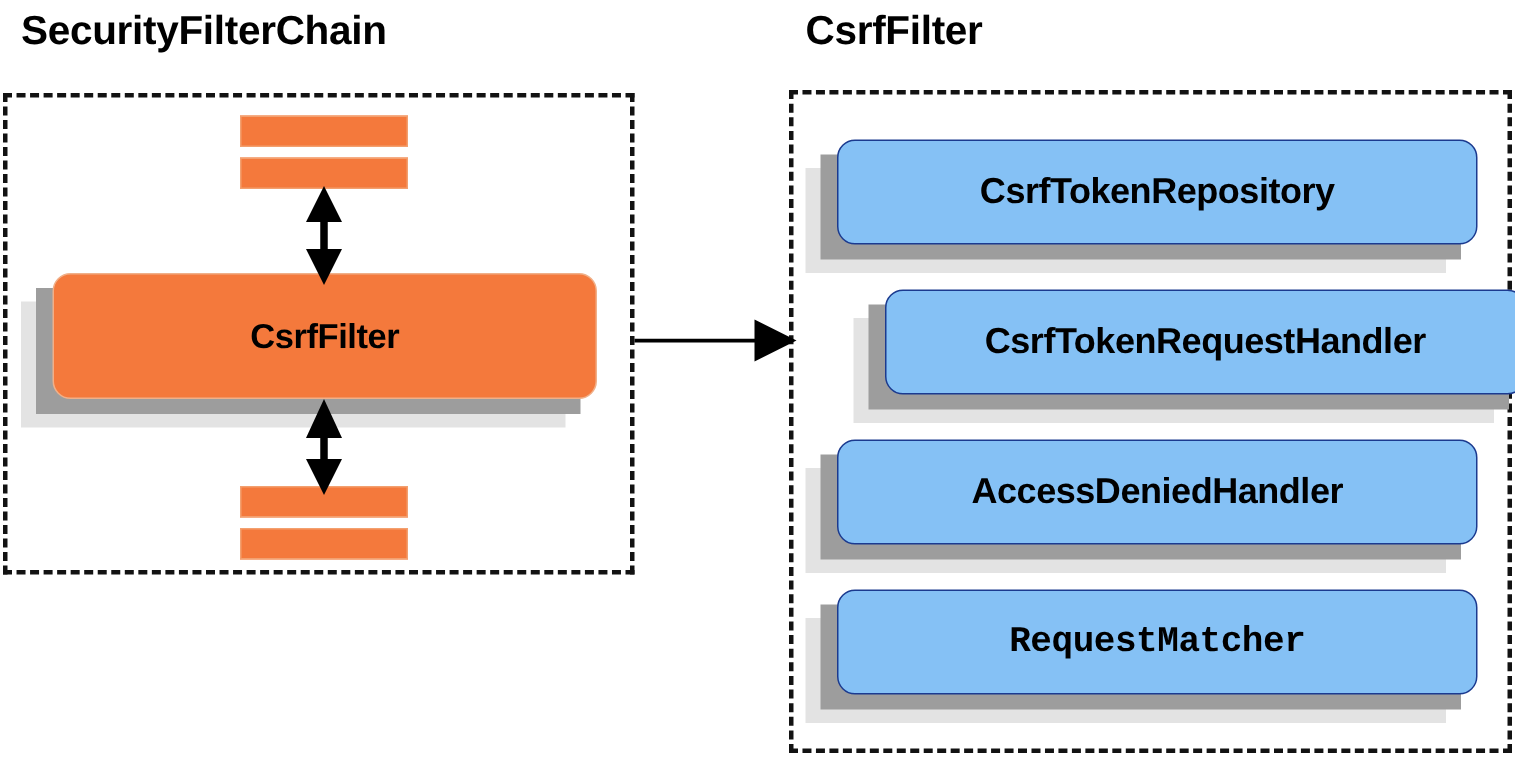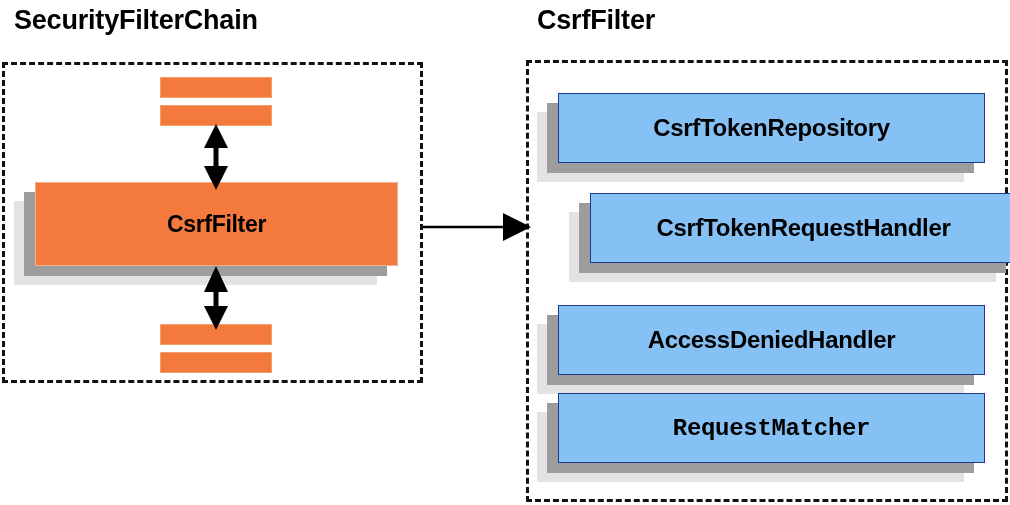--- a/index.html
+++ b/index.html
@@ -30,20 +30,21 @@
 
   
   .blk{position:absolute;box-sizing:border-box;}
   .blk .sh2,.blk .sh1{position:absolute;left:-21px;top:19px;width:100%;height:100%;}
   .blk .sh2{background:#e3e3e3;}
   .blk .sh1{left:-11px;top:10px;background:#9d9d9d;}
   .blk .face{
     position:absolute;left:0;top:0;width:100%;height:100%;
     display:flex;align-items:center;justify-content:center;
     box-sizing:border-box;
+    border-radius:12px;
   }
   .blk .face span{
     font-size:23px;font-weight:bold;color:#000;white-space:nowrap;
     letter-spacing:-0.3px;
   }
 
   
   .orange .face{background:#f4793c;border:1px solid #f0b089;}
   
   .blue .face{background:#85c1f5;border:1.5px solid #1b3a8f;}
@@ -97,21 +98,21 @@
   </div>
 
   <div class="blk blue" style="left:590px;top:193px;width:427px;height:70px;">
     <div class="sh2"></div>
     <div class="sh1"></div>
     <div class="face">
       <span>CsrfTokenRequestHandler</span>
     </div>
   </div>
 
-  <div class="blk blue" style="left:558px;top:293px;width:427px;height:70px;margin-top:12px;">
+  <div class="blk blue" style="left:558px;top:293px;width:427px;height:70px;">
     <div class="sh2"></div>
     <div class="sh1"></div>
     <div class="face">
       <span>AccessDeniedHandler</span>
     </div>
   </div>
 
   <div class="blk blue" style="left:558px;top:393px;width:427px;height:70px;font-family:Liberation Mono, monospace;">
     <div class="sh2"></div>
     <div class="sh1"></div>

